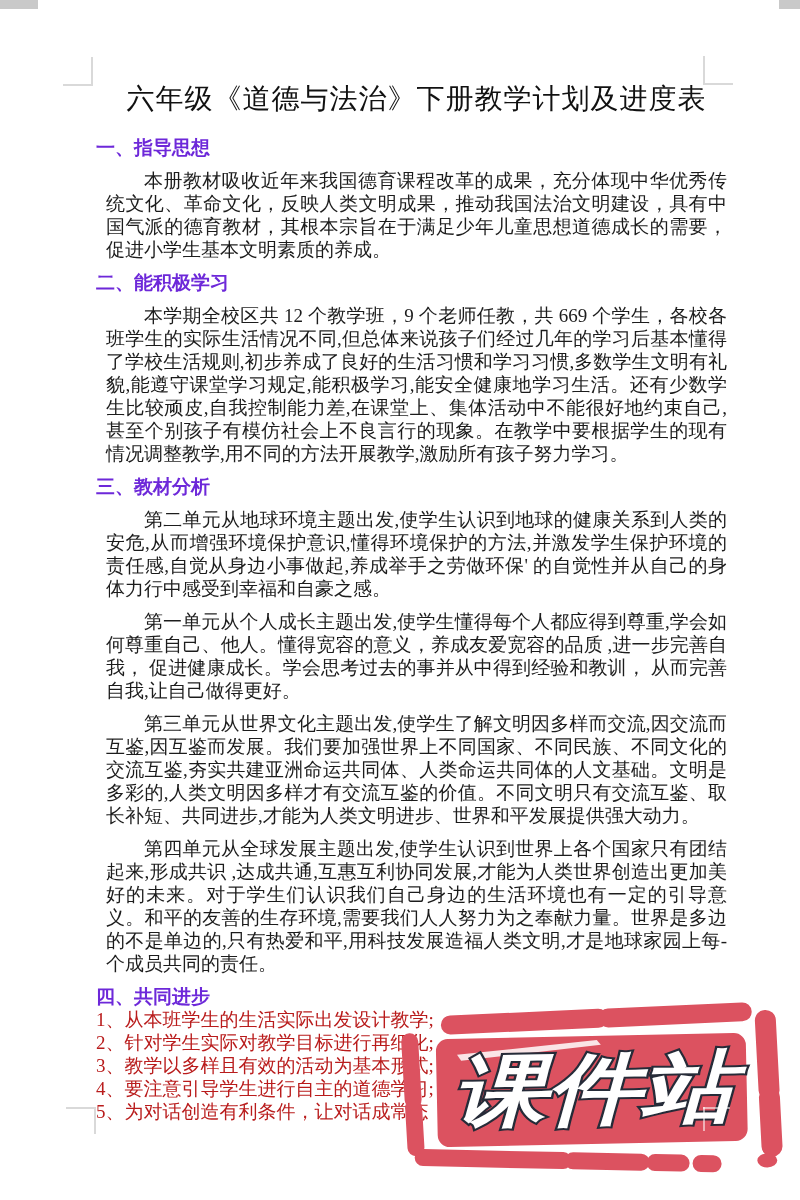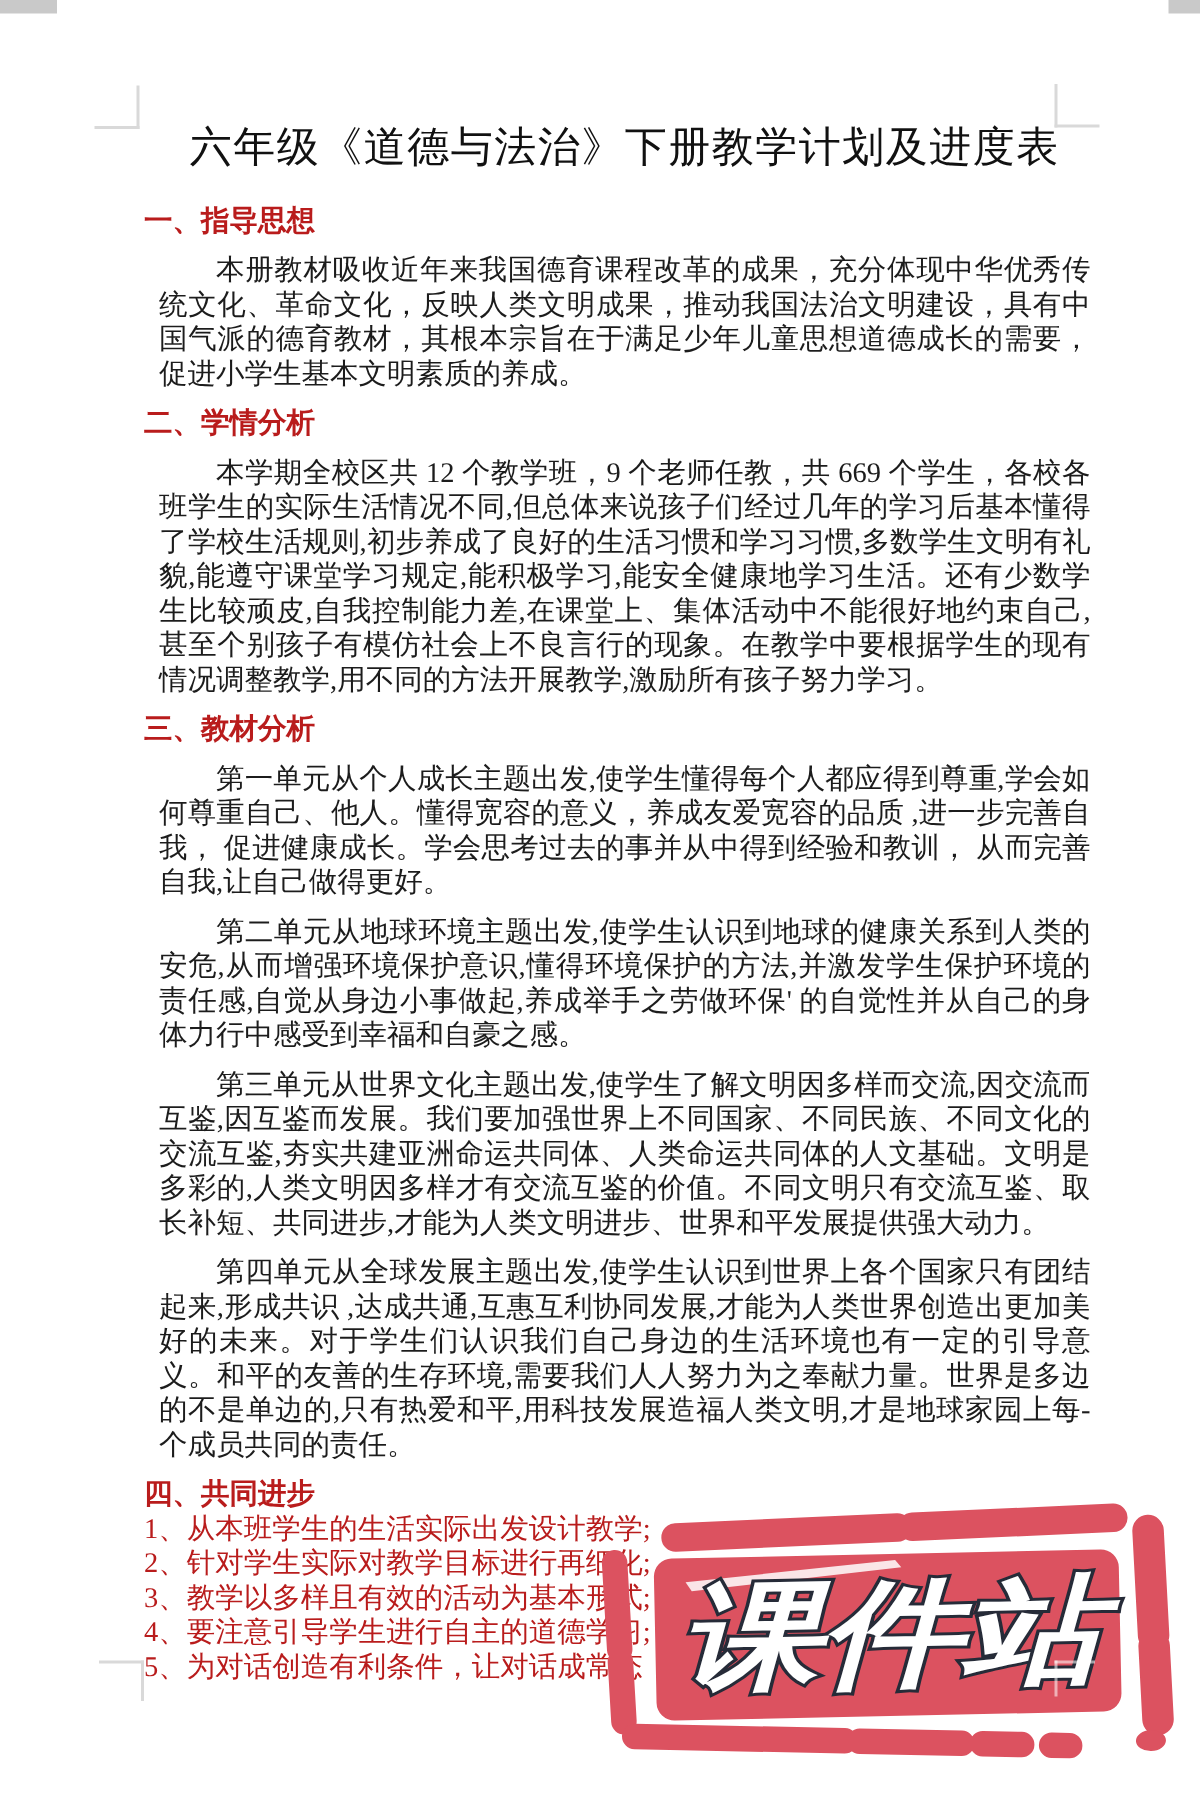--- a/index.html
+++ b/index.html
@@ -16,21 +16,21 @@
 
   
   .mark { position:absolute; background:#d9d9d9; }
 
   .doc { position:absolute; left:96px; top:78px; width:641px; }
   .doc-title {
     margin:0 0 16px 0; text-align:center; font-weight:normal;
     font-size:28px; line-height:42px; letter-spacing:1px; color:#111;
   }
   .sec-head {
-    margin:0; font-size:19px; font-weight:bold; line-height:23px; color:#b91c1c;
+    margin:0; font-size:19px; font-weight:bold; line-height:23px; color:#6d28d9;
   }
   .para {
     margin:10px; font-size:19px; line-height:23px; text-align:justify;
     text-indent:2em; color:#1c1c1c;
   }
   .list-line {
     margin:0; font-size:19px; line-height:23px; text-align:left; color:#b91c1c;
   }
 
   
@@ -60,26 +60,26 @@
   <div class="mark" style="left:703px;top:83px;width:30px;height:2px;"></div>
   <div class="mark" style="left:66px;top:1107px;width:30px;height:2px;"></div>
   <div class="mark" style="left:94px;top:1107px;width:2px;height:27px;"></div>
 
   <div class="doc">
     <h1 class="doc-title">六年级《道德与法治》下册教学计划及进度表</h1>
 
     <h2 class="sec-head">一、指导思想</h2>
     <p class="para">本册教材吸收近年来我国德育课程改革的成果，充分体现中华优秀传统文化、革命文化，反映人类文明成果，推动我国法治文明建设，具有中国气派的德育教材，其根本宗旨在于满足少年儿童思想道德成长的需要，促进小学生基本文明素质的养成。</p>
 
-    <h2 class="sec-head">二、学情分析</h2>
+    <h2 class="sec-head">二、能积极学习</h2>
     <p class="para">本学期全校区共 12 个教学班，9 个老师任教，共 669 个学生，各校各班学生的实际生活情况不同,但总体来说孩子们经过几年的学习后基本懂得了学校生活规则,初步养成了良好的生活习惯和学习习惯,多数学生文明有礼貌,能遵守课堂学习规定,能积极学习,能安全健康地学习生活。还有少数学生比较顽皮,自我控制能力差,在课堂上、集体活动中不能很好地约束自己,甚至个别孩子有模仿社会上不良言行的现象。在教学中要根据学生的现有情况调整教学,用不同的方法开展教学,激励所有孩子努力学习。</p>
 
     <h2 class="sec-head">三、教材分析</h2>
+    <p class="para">第二单元从地球环境主题出发,使学生认识到地球的健康关系到人类的安危,从而增强环境保护意识,懂得环境保护的方法,并激发学生保护环境的责任感,自觉从身边小事做起,养成举手之劳做环保' 的自觉性并从自己的身体力行中感受到幸福和自豪之感。</p>
     <p class="para">第一单元从个人成长主题出发,使学生懂得每个人都应得到尊重,学会如何尊重自己、他人。懂得宽容的意义，养成友爱宽容的品质 ,进一步完善自我， 促进健康成长。学会思考过去的事并从中得到经验和教训， 从而完善自我,让自己做得更好。</p>
-    <p class="para">第二单元从地球环境主题出发,使学生认识到地球的健康关系到人类的安危,从而增强环境保护意识,懂得环境保护的方法,并激发学生保护环境的责任感,自觉从身边小事做起,养成举手之劳做环保' 的自觉性并从自己的身体力行中感受到幸福和自豪之感。</p>
     <p class="para">第三单元从世界文化主题出发,使学生了解文明因多样而交流,因交流而互鉴,因互鉴而发展。我们要加强世界上不同国家、不同民族、不同文化的交流互鉴,夯实共建亚洲命运共同体、人类命运共同体的人文基础。文明是多彩的,人类文明因多样才有交流互鉴的价值。不同文明只有交流互鉴、取长补短、共同进步,才能为人类文明进步、世界和平发展提供强大动力。</p>
     <p class="para">第四单元从全球发展主题出发,使学生认识到世界上各个国家只有团结起来,形成共识 ,达成共通,互惠互利协同发展,才能为人类世界创造出更加美好的未来。对于学生们认识我们自己身边的生活环境也有一定的引导意义。和平的友善的生存环境,需要我们人人努力为之奉献力量。世界是多边的不是单边的,只有热爱和平,用科技发展造福人类文明,才是地球家园上每-个成员共同的责任。</p>
 
     <h2 class="sec-head">四、共同进步</h2>
     <p class="list-line">1、从本班学生的生活实际出发设计教学;</p>
     <p class="list-line">2、针对学生实际对教学目标进行再细化;</p>
     <p class="list-line">3、教学以多样且有效的活动为基本形式;</p>
     <p class="list-line">4、要注意引导学生进行自主的道德学习;</p>
     <p class="list-line">5、为对话创造有利条件，让对话成常态</p>
   </div>

